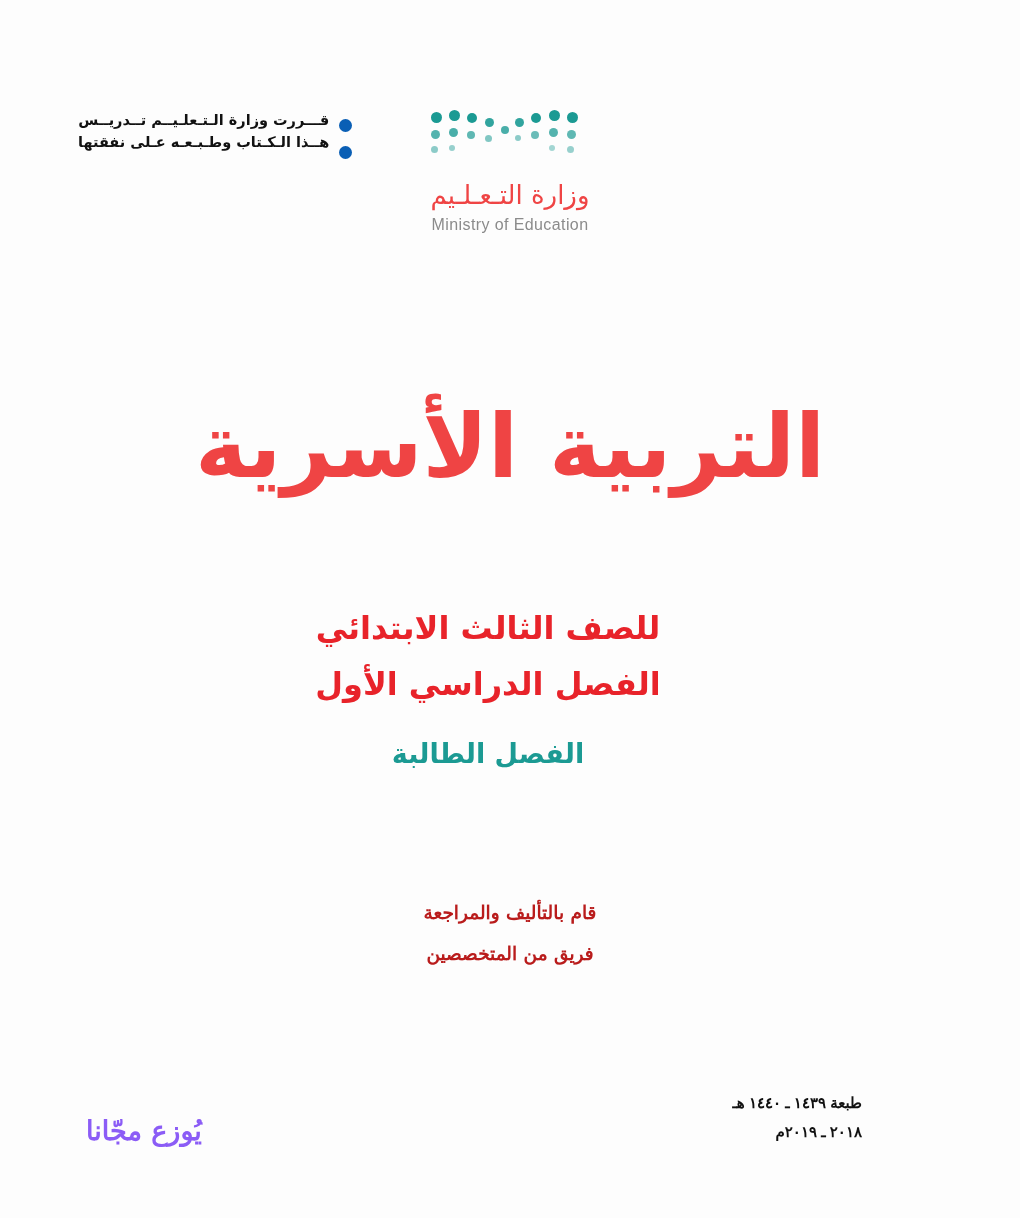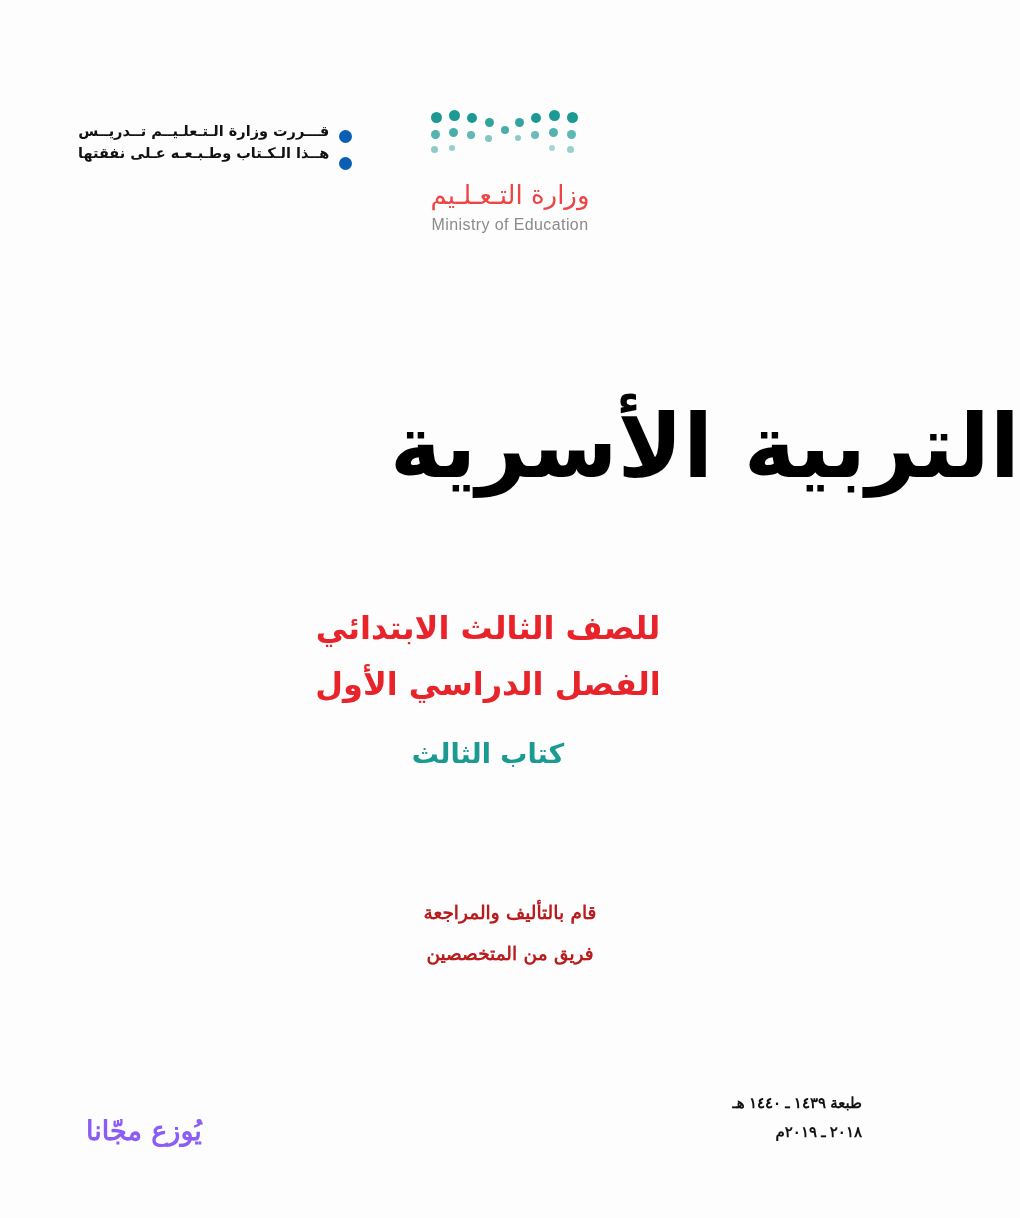--- a/index.html
+++ b/index.html
@@ -12,21 +12,21 @@
     height: 1218px;
     position: relative;
     font-family: "Liberation Sans", sans-serif;
     background: #fdfdfd;
     overflow: hidden;
   }
 
   
   .decision-note {
     position: absolute;
-    top: 123px;
+    top: 112px;
     left: 78px;
     display: flex;
     flex-direction: row;
     align-items: flex-start;
     gap: 10px;
   }
   .decision-bullets {
     display: flex;
     flex-direction: column;
     gap: 14px;
@@ -90,24 +90,25 @@
     letter-spacing: 0.4px;
     direction: ltr;
   }
 
   
   .main-title {
     position: absolute;
     top: 392px;
     left: 0;
     width: 1020px;
+    text-align: center;
     font-family: "DejaVu Sans", sans-serif;
     font-weight: bold;
     font-size: 88px;
-    color: #000000;
+    color: #ef4444;
     direction: rtl;
     line-height: 1.25;
   }
 
   
   .subtitle-block {
     position: absolute;
     top: 600px;
     left: 0;
     width: 976px;
@@ -215,21 +216,21 @@
   </div>
   <div class="ministry-ar">وزارة التـعـلـيم</div>
   <div class="ministry-en">Ministry of Education</div>
 </div>
 
 <div class="main-title">التربية الأسرية</div>
 
 <div class="subtitle-block">
   <div class="subtitle-red">للصف الثالث الابتدائي</div>
   <div class="subtitle-red">الفصل الدراسي الأول</div>
-  <div class="subtitle-teal">كتاب الثالث</div>
+  <div class="subtitle-teal">الفصل الطالبة</div>
 </div>
 
 <div class="authors-block">
   <div>قام بالتأليف والمراجعة</div>
   <div>فريق من المتخصصين</div>
 </div>
 
 <div class="free-mark">يُوزع مجّانا</div>
 
 <div class="edition-block">

